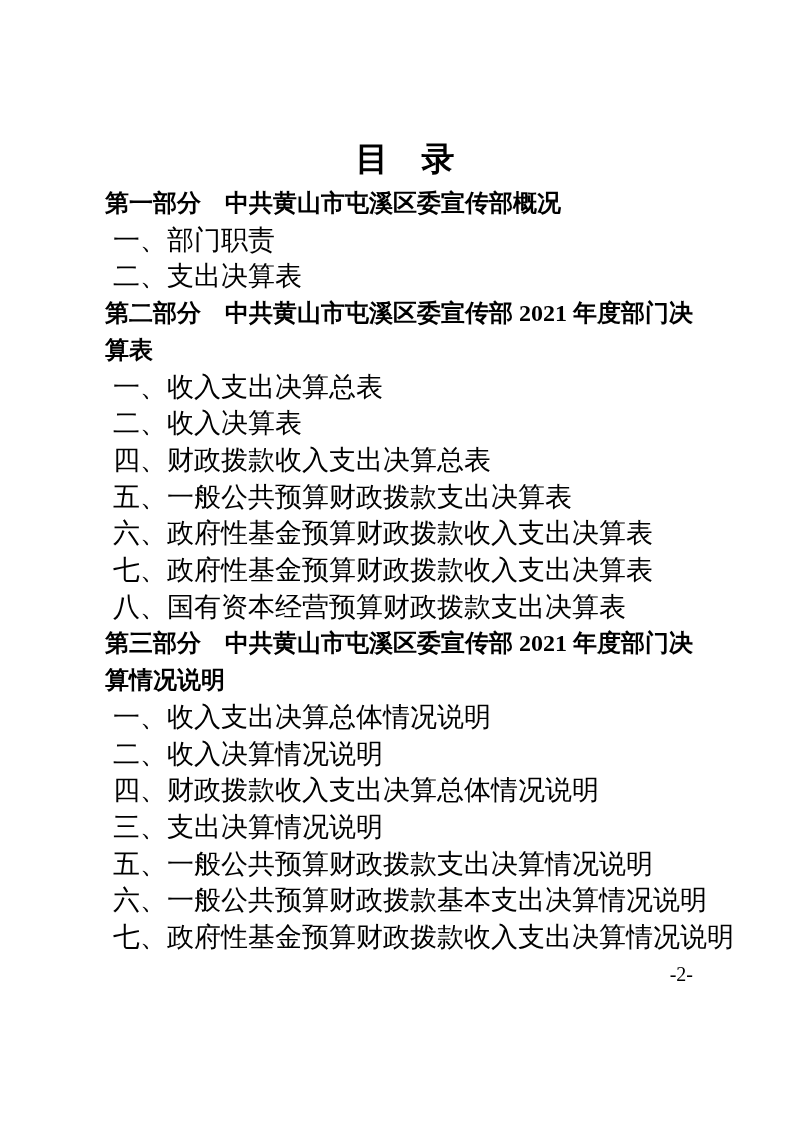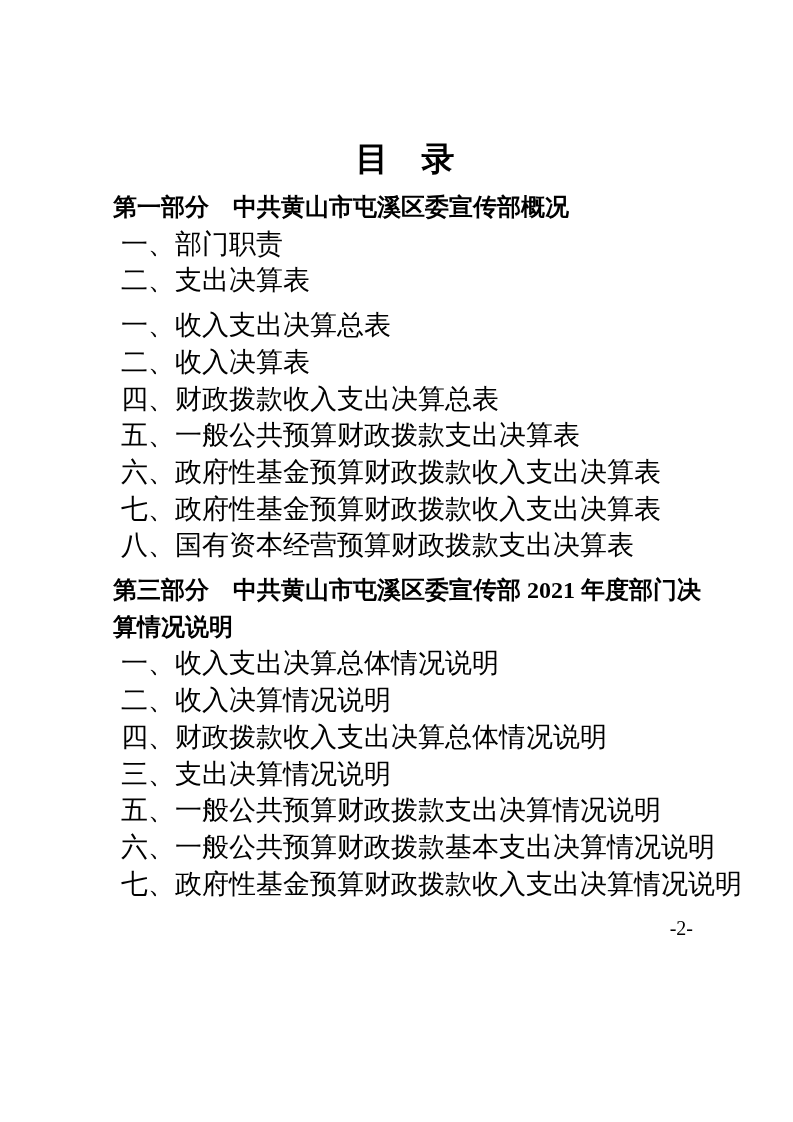--- a/index.html
+++ b/index.html
@@ -19,21 +19,21 @@
     color: #000000;
   }
   .doc-title {
     margin: 0 0 4px 0;
     font-size: 33px;
     line-height: 44px;
     font-weight: 700;
     text-align: center;
   }
   .sec {
-    margin: 8px;
+    margin: 0;
   }
   .h-line {
     font-size: 24px;
     line-height: 36.7px;
     font-weight: 700;
     white-space: nowrap;
   }
   .item {
     font-size: 27px;
     line-height: 36.7px;
@@ -54,20 +54,22 @@
 
   <h1 class="doc-title">目　录</h1>
 
   <div class="sec">
     <div class="h-line">第一部分　中共黄山市屯溪区委宣传部概况</div>
     <div class="item">一、部门职责</div>
     <div class="item">二、支出决算表</div>
   </div>
 
   <div class="sec">
+    <div class="h-line">第二部分　中共黄山市屯溪区委宣传部 2021 年度部门决</div>
+    <div class="h-line">算表</div>
     <div class="item">一、收入支出决算总表</div>
     <div class="item">二、收入决算表</div>
     <div class="item">四、财政拨款收入支出决算总表</div>
     <div class="item">五、一般公共预算财政拨款支出决算表</div>
     <div class="item">六、政府性基金预算财政拨款收入支出决算表</div>
     <div class="item">七、政府性基金预算财政拨款收入支出决算表</div>
     <div class="item">八、国有资本经营预算财政拨款支出决算表</div>
   </div>
 
   <div class="sec">

